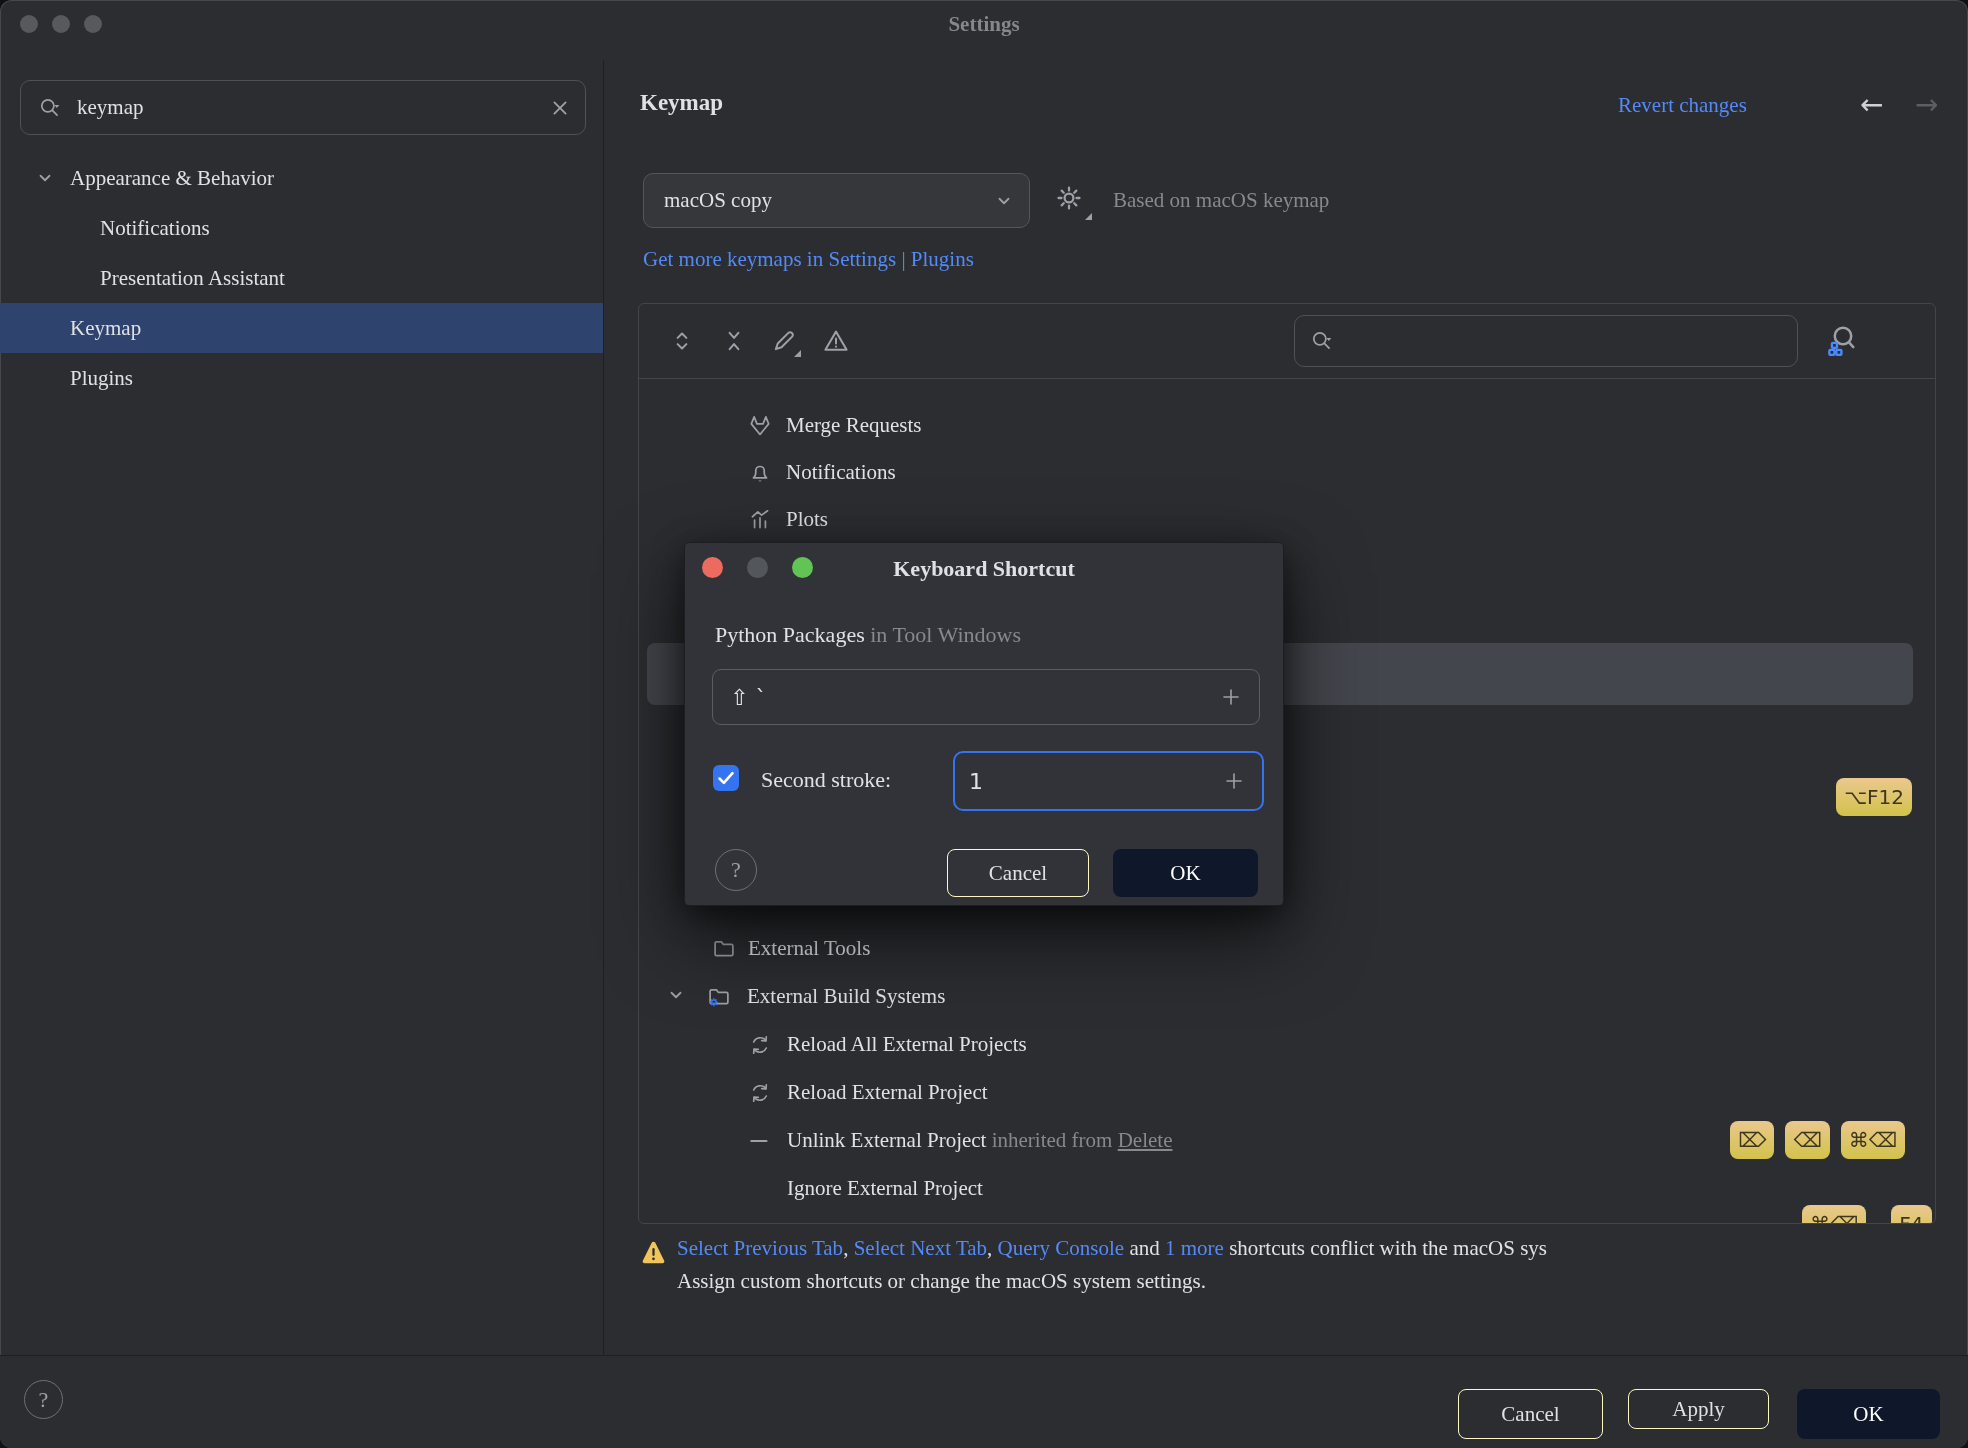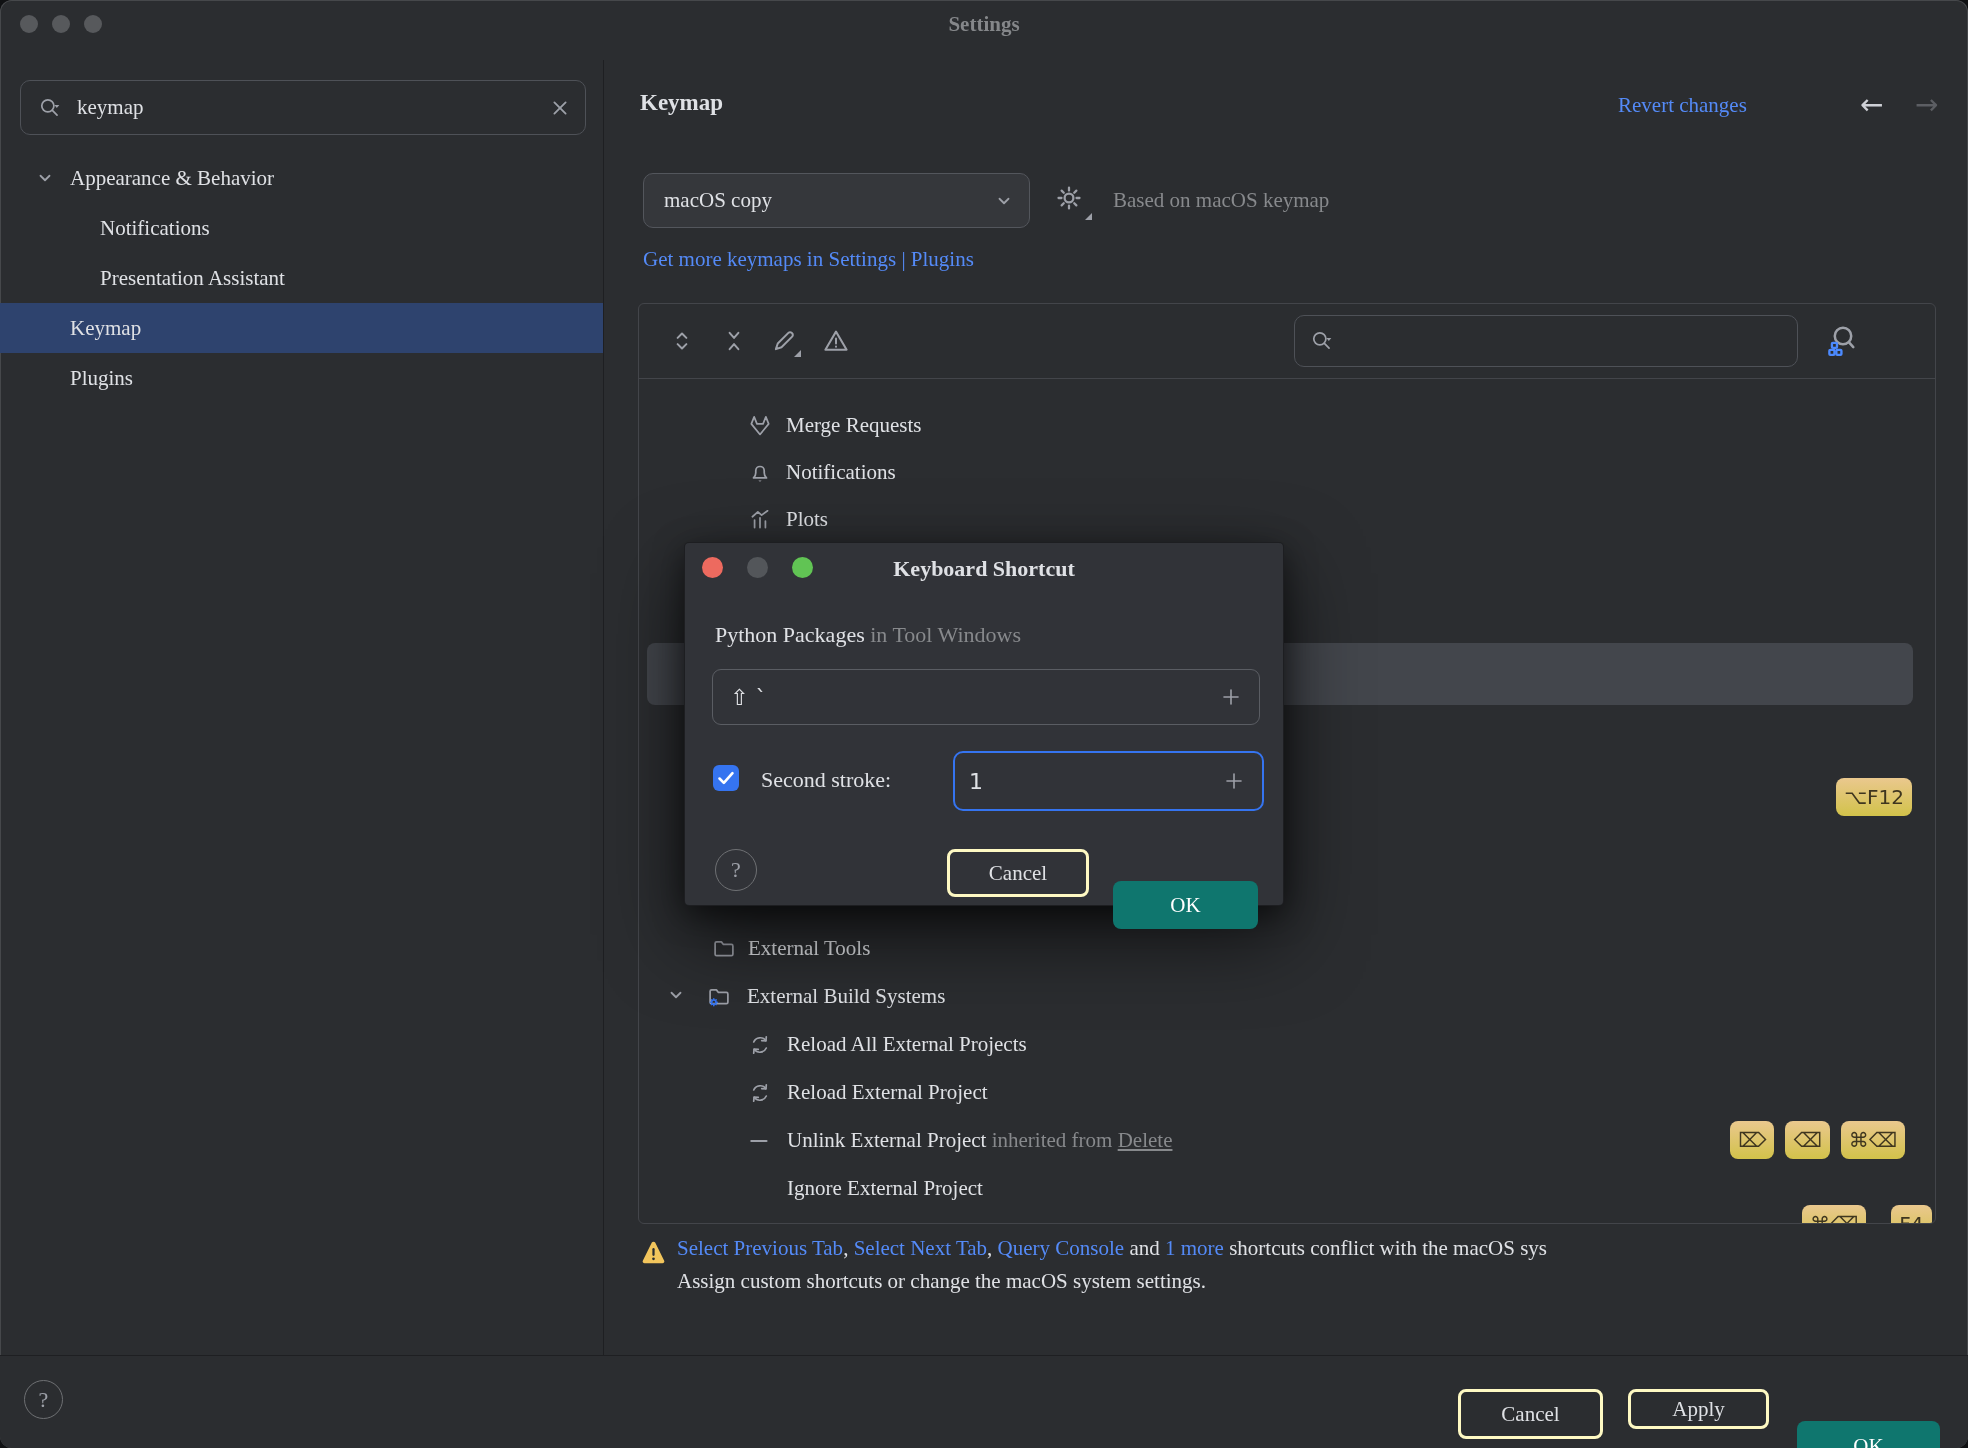--- a/index.html
+++ b/index.html
@@ -77,22 +77,22 @@
   .stroke-field .plus{margin-left:auto;margin-right:16px;}
   .f1{left:27px;top:126px;width:546px;height:54px;}
   .f2{left:268px;top:208px;width:307px;height:56px;border:2px solid #3574f0;border-radius:10px;}
   .stroke-val{margin-left:17px;font-size:22px;font-family:"DejaVu Sans",sans-serif;}
   .checkbox{position:absolute;left:28px;top:222px;width:26px;height:26px;background:#3574f0;border-radius:6px;cursor:pointer;}
   .cb-label{position:absolute;left:76px;top:224px;font-size:22px;}
   .help-circle{position:absolute;width:40px;height:40px;border:1px solid #6e7073;border-radius:50%;color:#9da0a8;
     display:flex;align-items:center;justify-content:center;font-size:22px;cursor:pointer;}
   .dlg-help{left:30px;top:306px;}
   .btn{display:flex;align-items:center;justify-content:center;border-radius:8px;cursor:pointer;box-sizing:border-box;}
-  .btn.ghost{border:3px solid #fef9c3;}
-  .btn.primary{background:#0f766e;color:#fff;margin-top:32px;}
+  .btn.ghost{border:1px solid #fef9c3;}
+  .btn.primary{background:#0f172a;color:#fff;}
   .dlg-cancel{position:absolute;left:262px;top:306px;width:142px;height:48px;}
   .dlg-ok{position:absolute;left:428px;top:306px;width:145px;height:48px;}
 
   
   .warn-icon{position:absolute;left:640px;top:1240px;}
   .warn-text{position:absolute;left:677px;top:1236px;right:0;overflow:hidden;}
   .warn-line{white-space:pre;height:33px;}
   .warn-line a{color:#548af7;text-decoration:none;cursor:pointer;}
 
   

